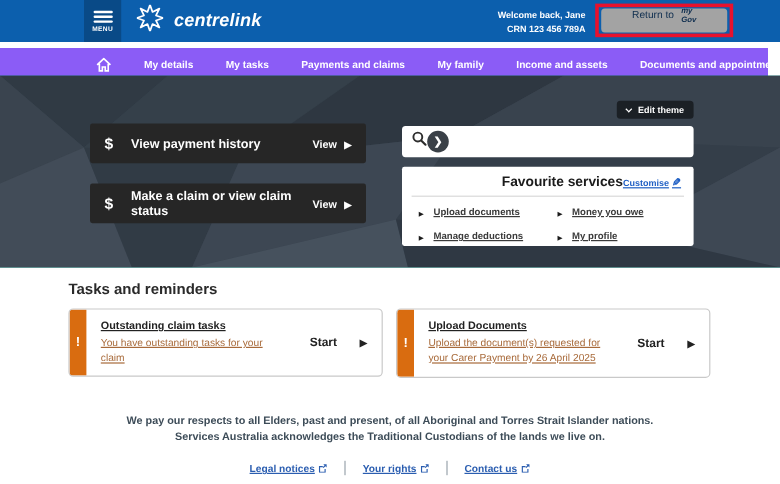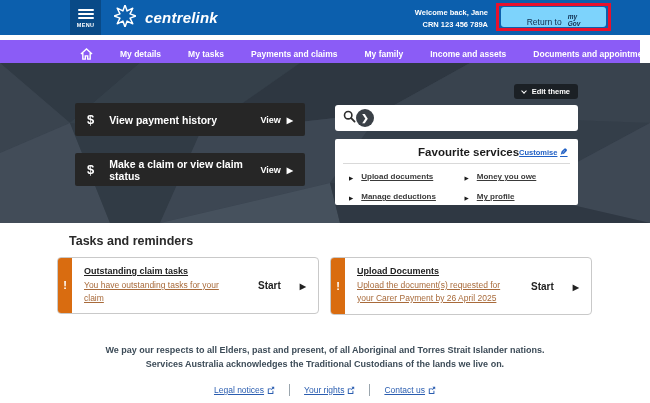--- a/index.html
+++ b/index.html
@@ -12,22 +12,22 @@
   .menu-btn { position:absolute; left:70px; top:0; width:31px; height:35px; background:rgba(0,0,0,0.22);
               display:flex; flex-direction:column; align-items:center; justify-content:center; cursor:pointer; }
   .menu-bar { width:16px; height:2.4px; background:#fff; margin:1.5px 0; border-radius:1px; }
   .menu-label { color:#fff; font-size:5.5px; font-weight:bold; letter-spacing:.3px; margin-top:1px; }
   .brand { position:absolute; left:114px; top:0; height:35px; display:flex; align-items:center; gap:9px; }
   .brand-text { color:#fff; font-size:15px; font-weight:bold; font-style:italic; letter-spacing:.2px; }
   .welcome { position:absolute; right:162px; top:7px; text-align:right; color:#fff; font-size:7.5px;
              font-weight:bold; line-height:1.6; }
   .annotation-box { position:absolute; left:496px; top:3px; width:115px; height:28px;
                     border:3px solid #e8112d; }
-  .mygov-btn { position:absolute; left:501px; top:7px; width:105px; height:20px; background:#7dd3fc;
-               border-radius:3px; display:flex; align-items:flex-end; justify-content:center; gap:6px;
+  .mygov-btn { position:absolute; left:501px; top:7px; width:105px; height:20px; background:#a3a3a3;
+               border-radius:3px; display:flex; align-items:flex-start; justify-content:center; gap:6px;
                color:#0e2d4e; cursor:pointer; }
   .mygov-prefix { font-size:8.5px; }
   .mygov-logo { display:flex; flex-direction:column; align-items:flex-start; line-height:1;
                 font-weight:bold; font-size:6.5px; font-style:italic; }
 
   
   .nav { position:absolute; top:40px; left:0; width:640px; height:28px; background:#8b5cf6;
          display:flex; align-items:center; }
   .nav-home { margin-left:80px; display:flex; align-items:center; cursor:pointer; }
   .nav-item { margin-left:27px; color:#fff; font-size:8.5px; font-weight:bold; cursor:pointer; white-space:nowrap; }
@@ -64,40 +64,40 @@
   .customise { font-size:7.5px; font-weight:bold; color:#1f5fc4; text-decoration:underline; cursor:pointer;
                display:flex; align-items:center; gap:3px; }
   .pencil { font-size:9px; color:#1f5fc4; text-decoration:none; transform:scaleX(-1); display:inline-block; }
   .fav-divider { border-top:1px solid #d9d9d9; margin:5px -2px 8px; }
   .fav-grid { display:grid; grid-template-columns:1fr 1fr; row-gap:11px; column-gap:8px; }
   .fav-link { display:flex; align-items:flex-start; gap:8px; font-size:8px; color:#333; cursor:pointer; padding-left:4px; }
   .fav-marker::after { content:"\25B6"; font-size:5.5px; color:#1b1b1b; position:relative; top:1px; }
   .fav-text { text-decoration:underline; font-weight:bold; color:#3a3a3a; }
 
   
-  .tasks-heading { position:absolute; left:69px; top:234px; font-size:12.5px; font-weight:bold; color:#2a2a2a; }
+  .tasks-heading { position:absolute; left:57px; top:234px; font-size:12.5px; font-weight:bold; color:#2a2a2a; }
   .card { position:absolute; top:257px; width:262px; display:flex; align-items:stretch; background:#fff;
           border:1px solid #c9c9c9; border-radius:4px; overflow:hidden; cursor:pointer; }
   .card-1 { left:57px; min-height:52px; }
   .card-2 { left:330px; min-height:58px; }
   .card-flag { width:14px; background:#d96c10; color:#fff; display:flex; align-items:center;
                justify-content:center; font-weight:bold; font-size:11px; flex-shrink:0; }
   .card-body { padding:8px 4px 8px 12px; flex:1; }
   .card-title { display:block; font-size:9px; font-weight:bold; color:#222; text-decoration:underline;
                 margin-bottom:3px; }
   .card-desc { display:block; font-size:8.5px; color:#a86a3a; text-decoration:underline; line-height:1.5;
                max-width:150px; }
   .card-cta { display:flex; align-items:center; gap:19px; font-size:10px; font-weight:bold; color:#222;
               padding:0 12px; align-self:center; white-space:nowrap; }
 
   
   .footer { position:absolute; left:0; top:344px; width:650px; text-align:center; color:#3d4c58; }
   .footer-line { font-size:9px; font-weight:bold; line-height:1.5; }
   .footer-links { margin-top:13px; display:flex; justify-content:center; align-items:center; }
-  .footer-link { font-size:8.5px; font-weight:normal; color:#2a5db0; text-decoration:underline;
+  .footer-link { font-size:8.5px; font-weight:bold; color:#2a5db0; text-decoration:underline;
                  display:inline-flex; align-items:center; gap:3px; padding:0 14px; cursor:pointer; }
   .vdiv { width:1px; height:12px; background:#9aa5ad; }
 </style>
 </head>
 <body>
 
 <div class="app">
 
   <div class="header">
     <div class="menu-btn">

